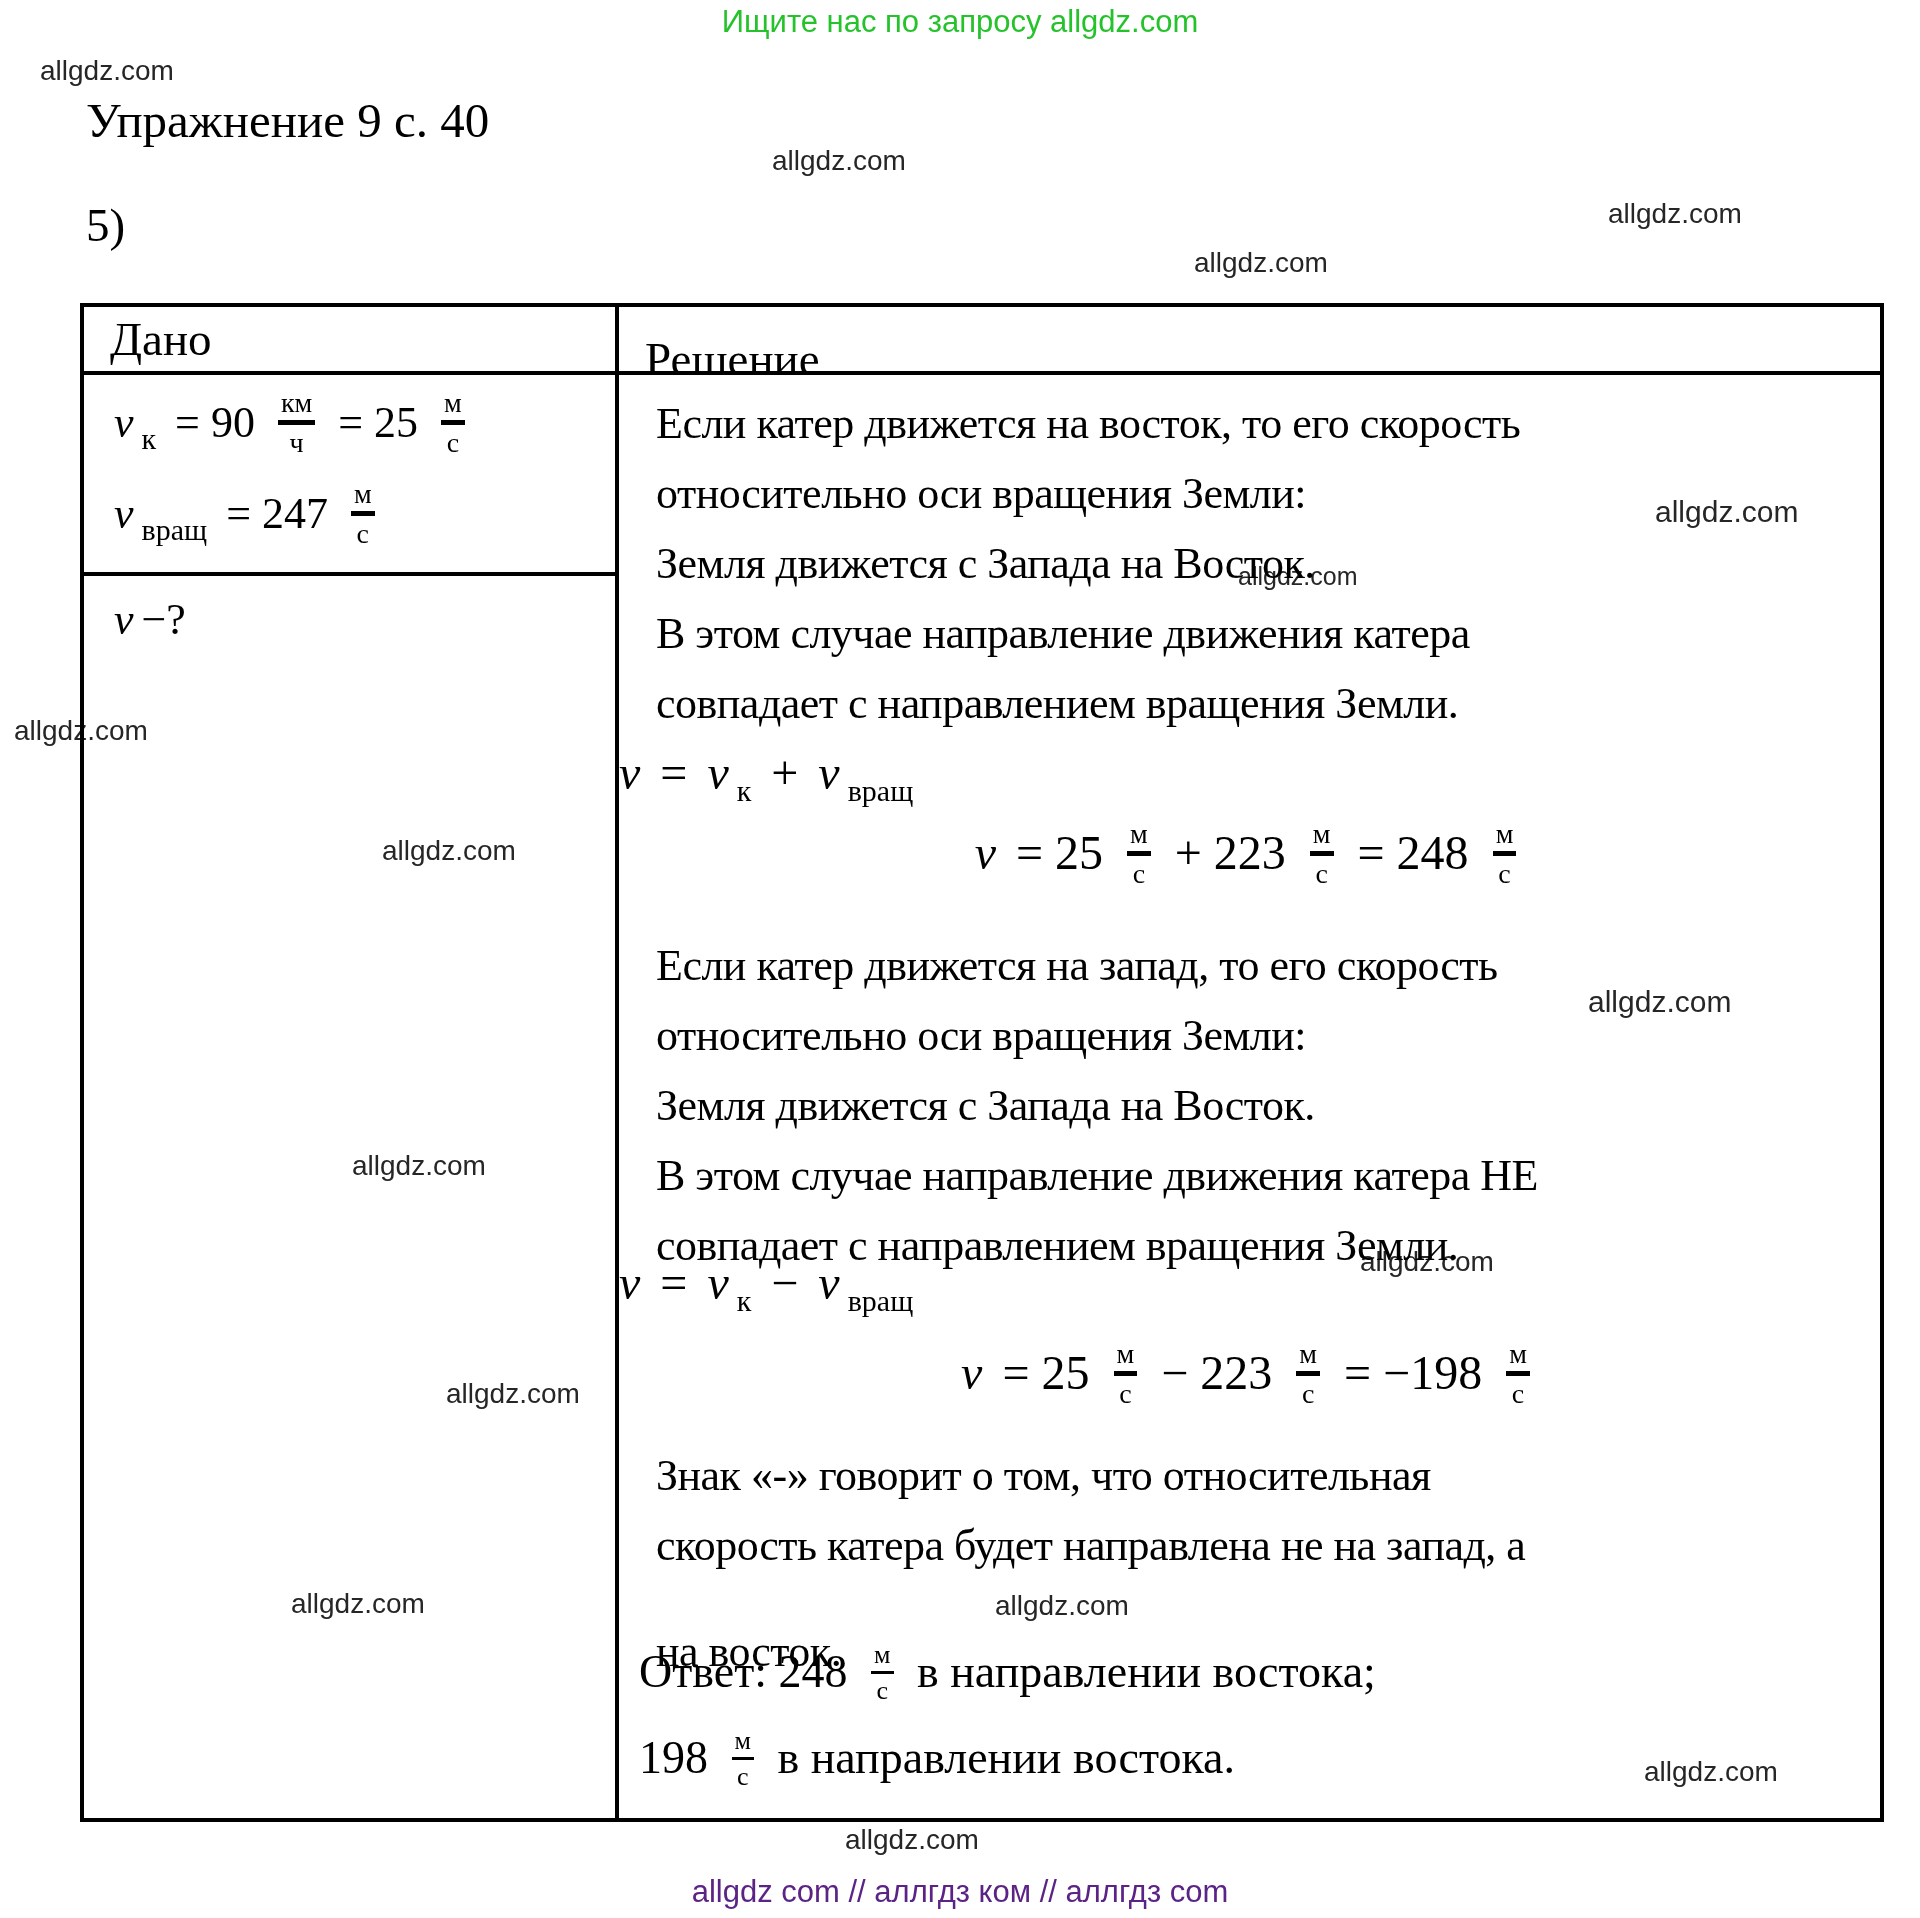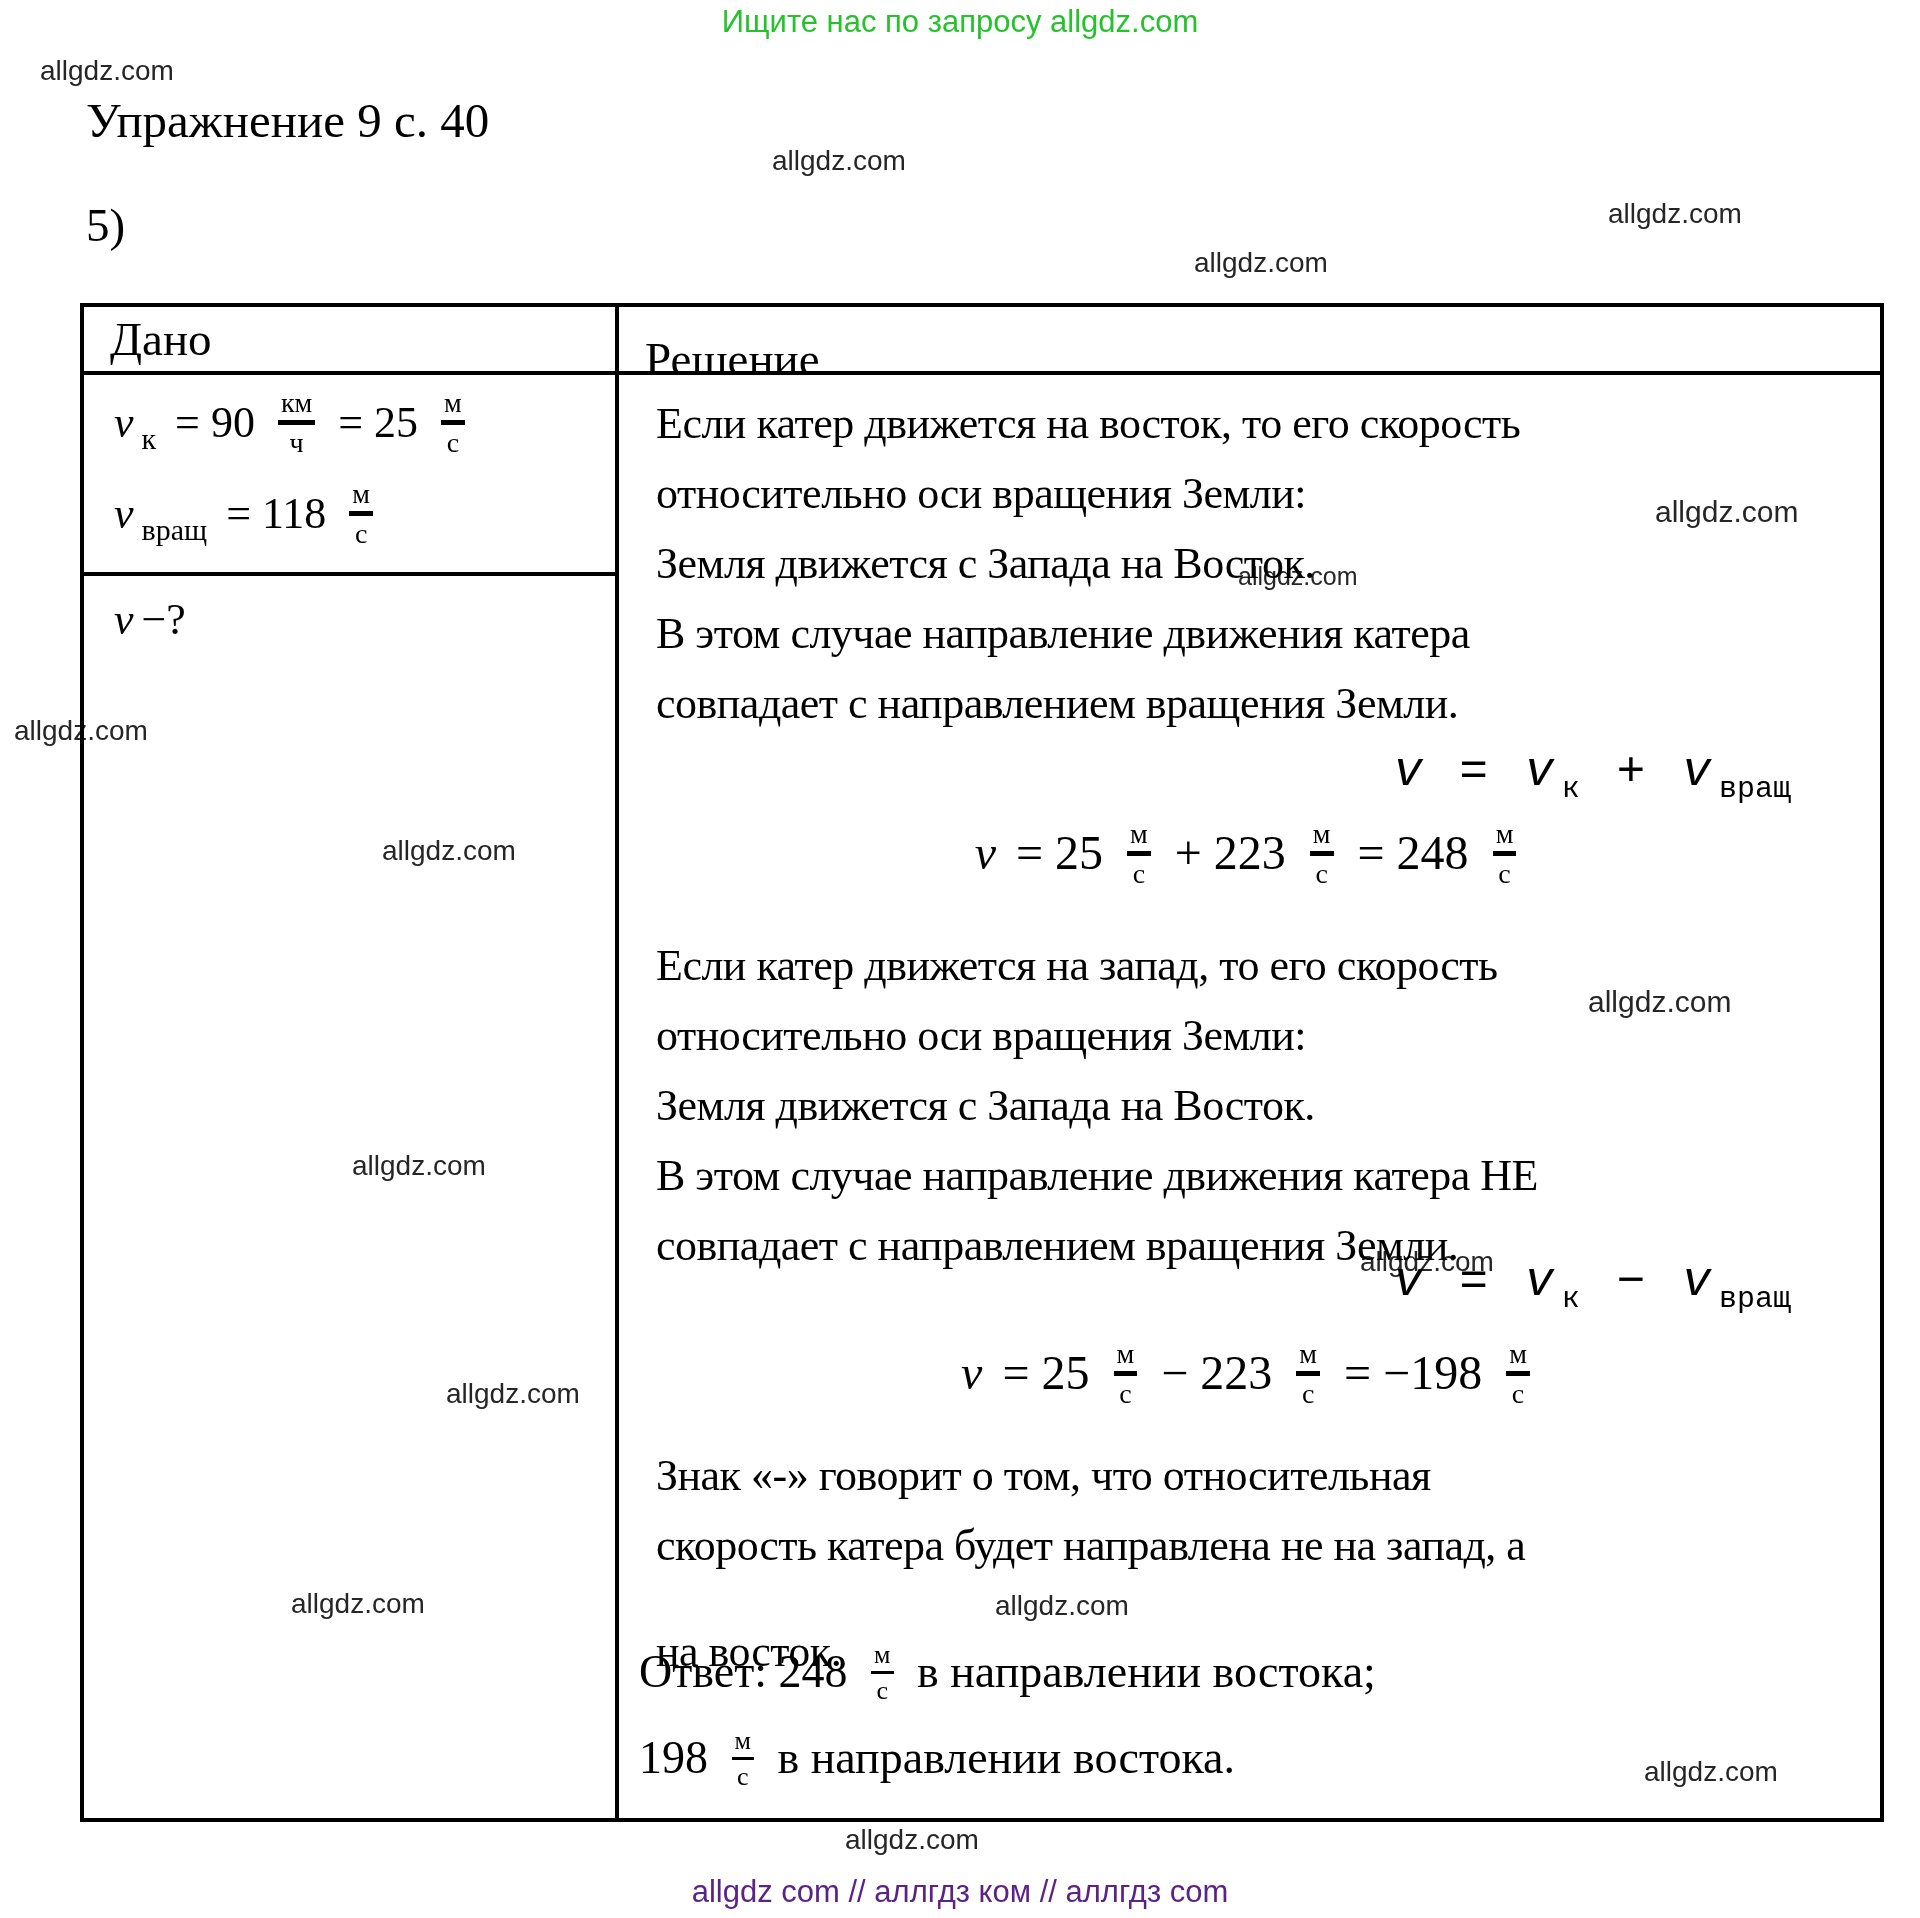--- a/index.html
+++ b/index.html
@@ -11,21 +11,21 @@
   .title{position:absolute;left:86px;top:92px;font-size:49px;white-space:nowrap;}
   .tasknum{position:absolute;left:86px;top:198px;font-size:47px;}
   .sheet{position:absolute;left:80px;top:303px;width:1804px;height:1519px;
          border:4px solid #000;box-sizing:border-box;}
   .vdiv{position:absolute;left:531px;top:0;bottom:0;width:4px;background:#000;}
   .hdiv{position:absolute;left:0;right:0;top:64px;height:4px;background:#000;}
   .gdiv{position:absolute;left:0;width:531px;top:265px;height:4px;background:#000;}
   .cellhead{position:absolute;top:5px;font-size:47px;}
   .gline{position:absolute;left:26px;white-space:nowrap;font-size:44px;line-height:56px;}
   .tline{position:absolute;left:572px;white-space:nowrap;font-size:44px;line-height:56px;letter-spacing:-0.5px;}
-  .eqc{position:absolute;left:531px;width:1180px;text-align:right;white-space:nowrap;font-size:48px;font-family:Liberation Mono, monospace;}
+  .eqc{position:absolute;left:531px;width:1180px;text-align:left;white-space:nowrap;font-size:48px;}
   .eqw{position:absolute;left:531px;width:1265px;text-align:center;white-space:nowrap;font-size:48px;}
   .eq span{margin:0 4px;}
   .it{font-style:italic;}
   .sb{font-size:30px;vertical-align:-12px;margin-left:1px;}
   .frac{display:inline-block;vertical-align:middle;text-align:center;margin:0 7px;transform:translateY(-4px);}
   .ft{display:block;font-size:28px;line-height:1.05;border-bottom:5px solid #000;padding:0 3px 3px;}
   .fb{display:block;font-size:28px;line-height:1.05;padding-top:3px;}
   .frac.sm .ft{font-size:26px;border-bottom-width:3px;}
   .frac.sm .fb{font-size:26px;}
   .ans{position:absolute;left:551px;white-space:nowrap;font-size:46px;}
@@ -71,21 +71,21 @@
 
     <div class="gline eq" style="top:85px;">
       <span class="it">v</span><span class="sb">к</span>
       <span>= 90</span>
       <span class="frac"><span class="ft">км</span><span class="fb">ч</span></span>
       <span>= 25</span>
       <span class="frac"><span class="ft">м</span><span class="fb">с</span></span>
     </div>
     <div class="gline eq" style="top:176px;">
       <span class="it">v</span><span class="sb">вращ</span>
-      <span>= 118</span>
+      <span>= 247</span>
       <span class="frac"><span class="ft">м</span><span class="fb">с</span></span>
     </div>
     <div class="gline eq" style="top:285px;">
       <span class="it">v</span><span>−?</span>
     </div>
 
     <div class="tline" style="top:89px;">Если катер движется на восток, то его скорость</div>
     <div class="tline" style="top:159px;">относительно оси вращения Земли:</div>
     <div class="tline" style="top:229px;">Земля движется с Запада на Восток.</div>
     <div class="tline" style="top:299px;">В этом случае направление движения катера</div>

